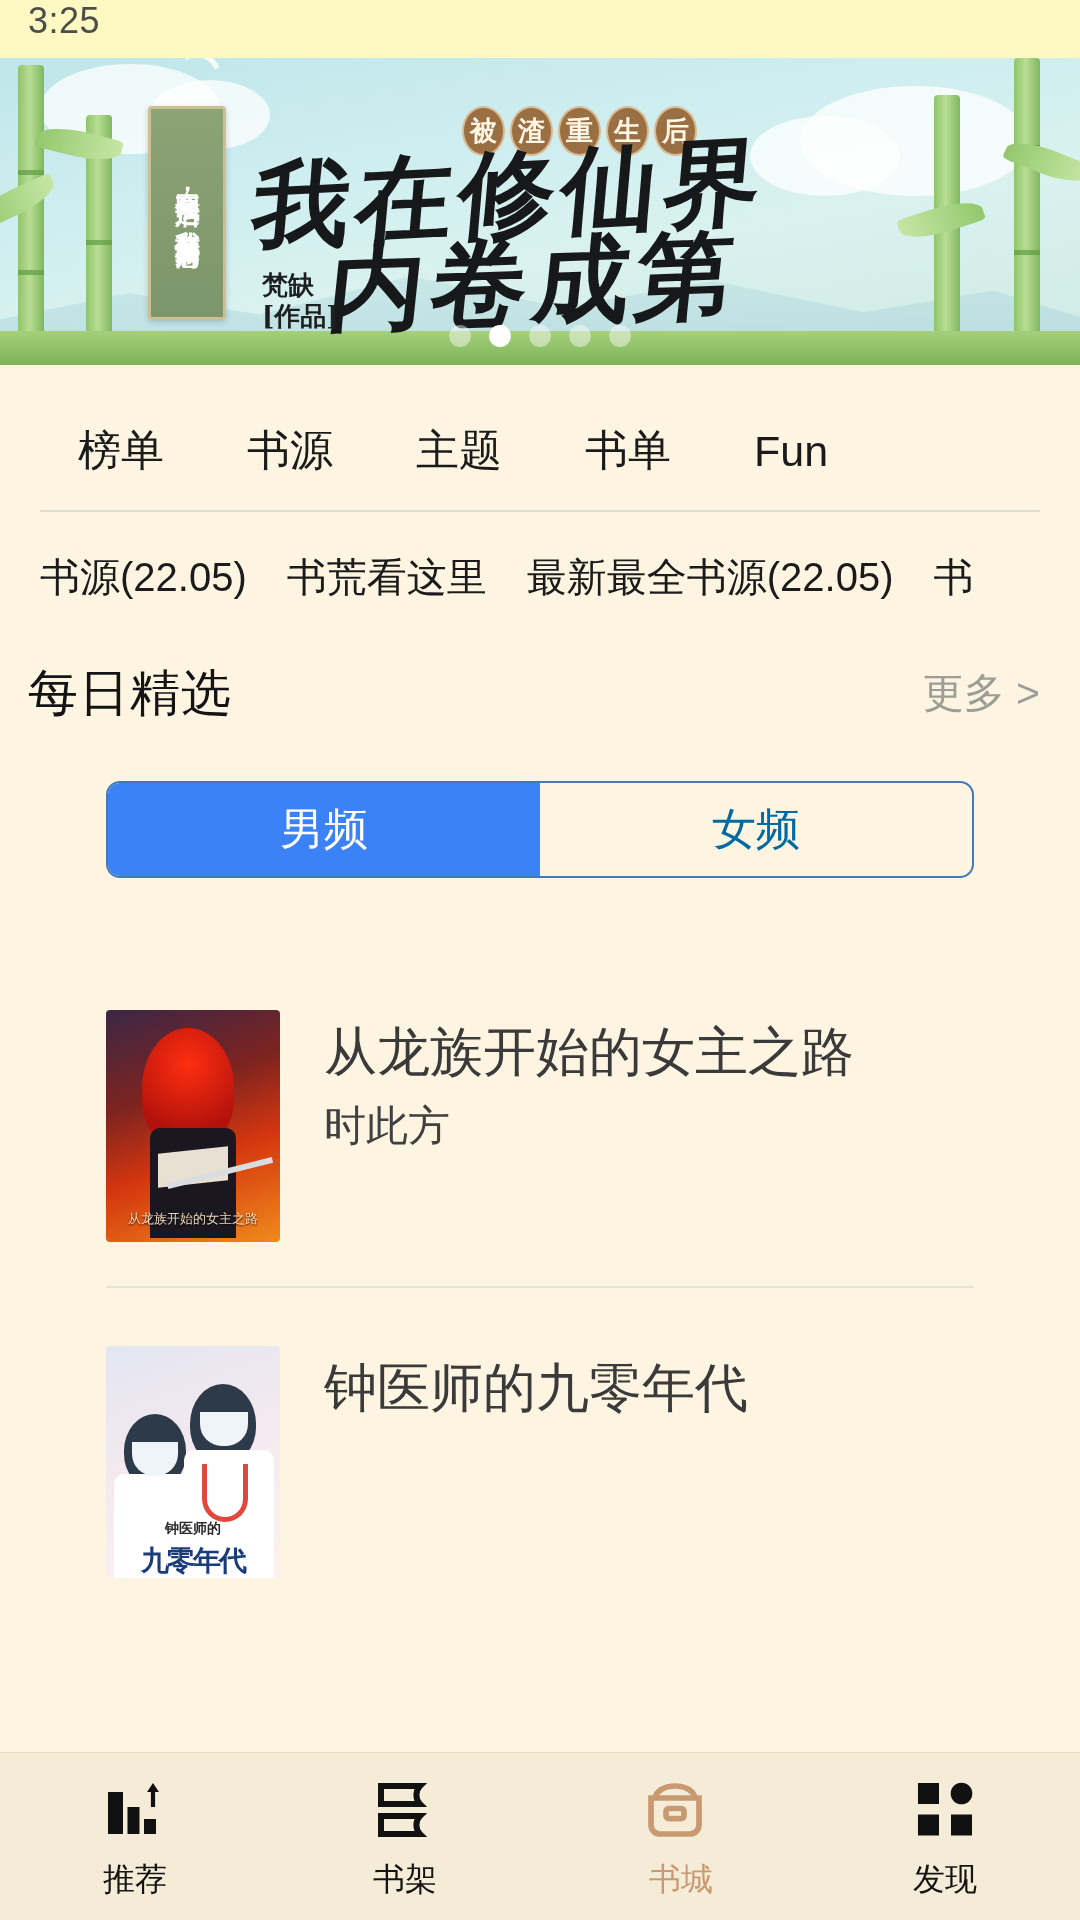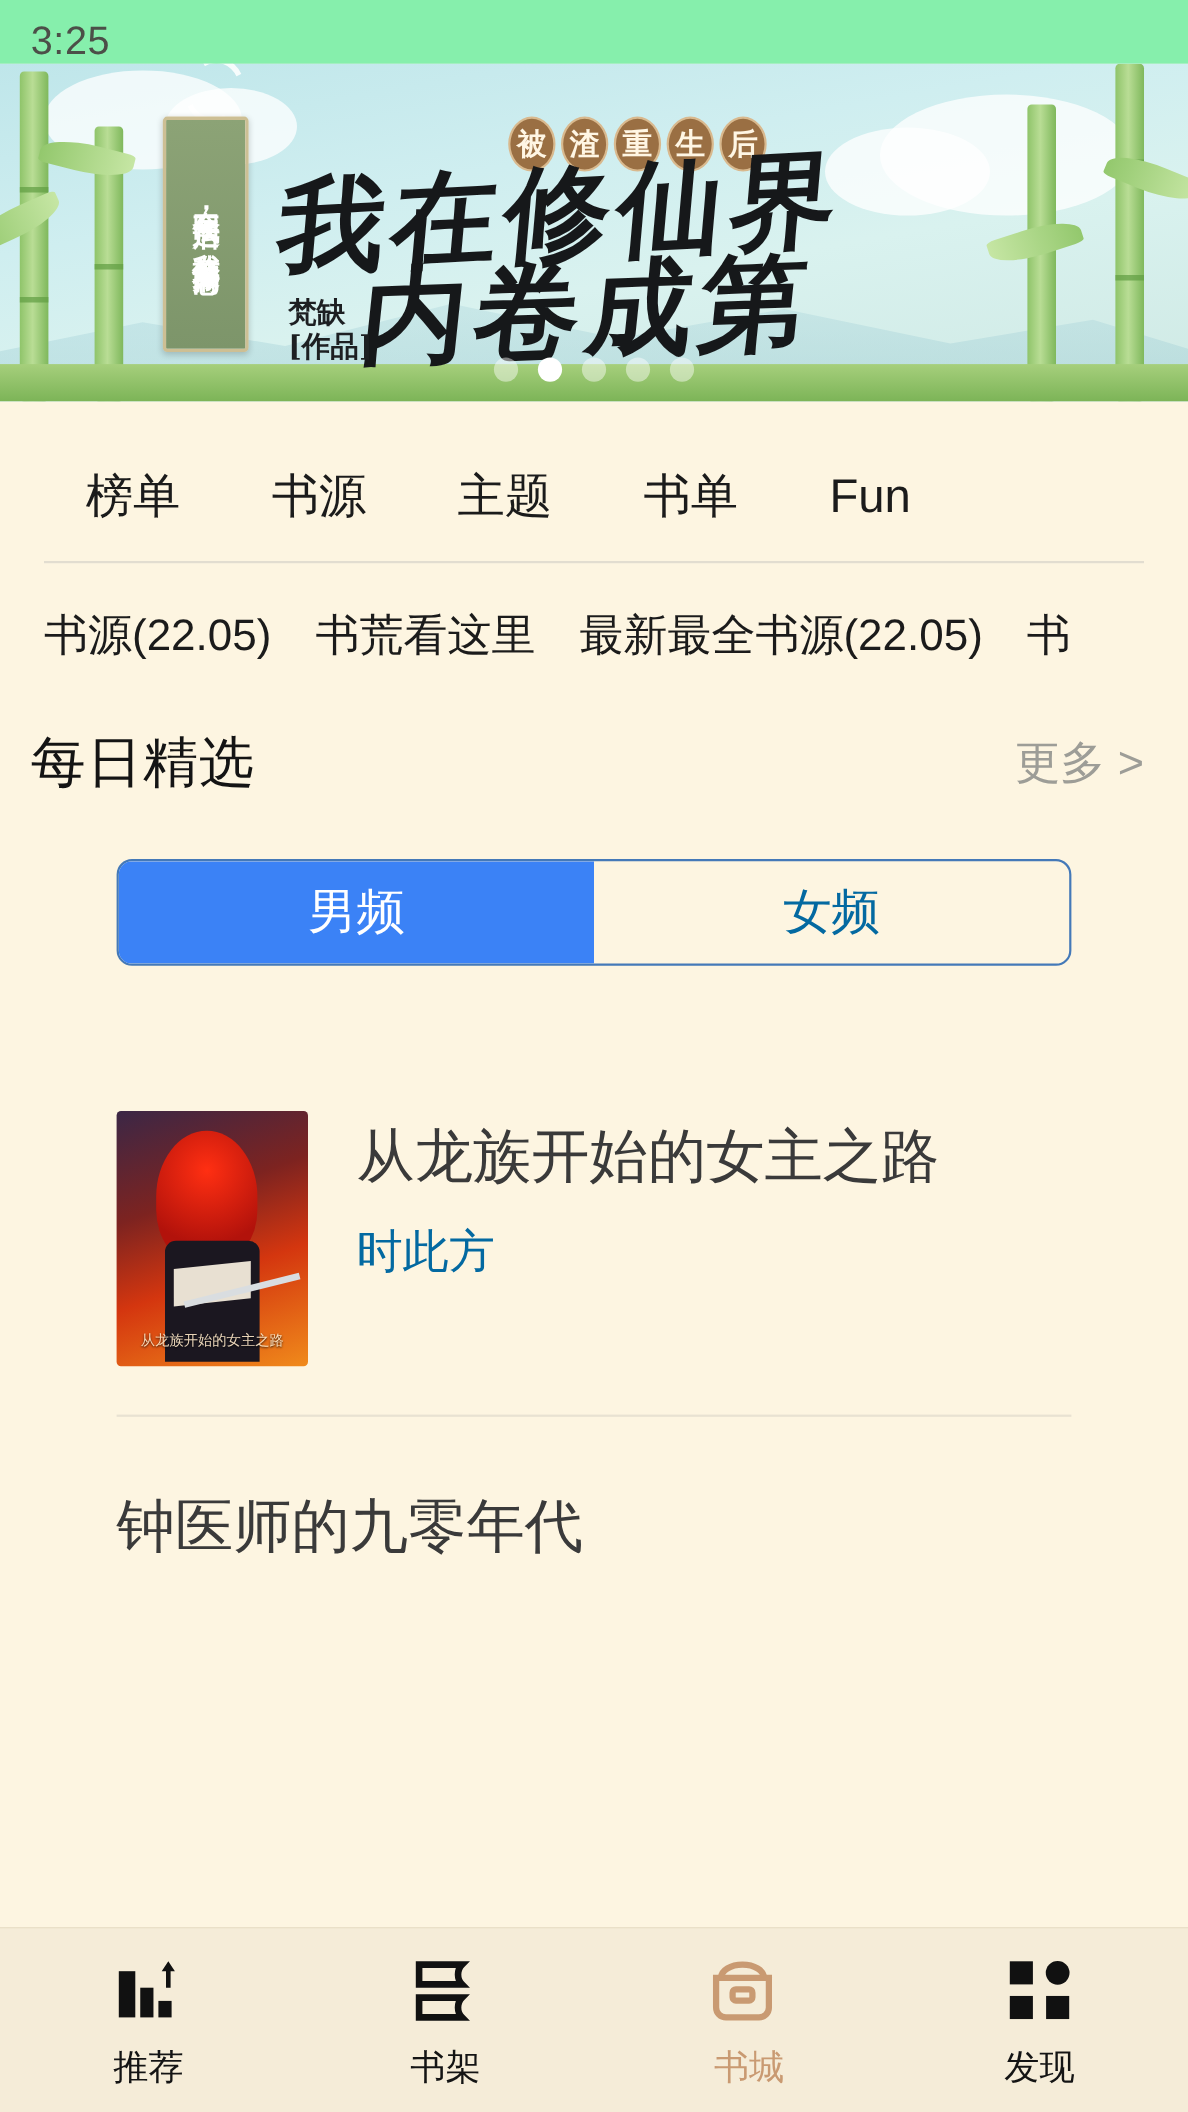--- a/index.html
+++ b/index.html
@@ -6,22 +6,22 @@
   html,body{ width:1080px; height:1920px; }
   body{
     font-family:"Liberation Sans","DejaVu Sans",sans-serif;
     background:#fdf5e1;
     overflow:hidden;
     position:relative;
   }
 
   
   .status-bar{
-    height:58px; background:#86efac;
-    display:flex; align-items:flex-end; padding-left:28px;
+    height:58px; background:#fef9c3;
+    display:flex; align-items:flex-start; padding-left:28px;
   }
   .status-time{ font-size:36px; color:#4c4f48; letter-spacing:.5px; }
 
   
   .banner{
     position:relative; height:307px; width:1080px; overflow:hidden;
     background:linear-gradient(170deg,#bfe6ea 0%,#cfeef0 35%,#d9f2ef 60%,#cfe9e4 100%);
   }
   .banner .hill{
     position:absolute; bottom:0; left:0; width:100%; height:120px;
@@ -208,21 +208,21 @@
     color:#2b2b2b; font-size:14px; text-align:center; font-weight:700;
   }
   .cover-b .cbig{
     position:absolute; left:0; bottom:0; right:0; height:36px;
     color:#1b3c7a; font-size:28px; font-weight:700; text-align:center;
     letter-spacing:-2px; overflow:hidden;
   }
 
   .binfo{ padding-top:10px; }
   .btitle{ font-size:53px; color:#3a3a3a; line-height:1.2; }
-  .bauthor{ font-size:42px; color:#0369a1; margin-top:26px; }
+  .bauthor{ font-size:42px; color:#404040; margin-top:14px; }
 
   .divider{ height:2px; background:#e8e2d2; margin:30px 106px 0 106px; }
 
   
   .bottom{
     position:absolute; left:0; bottom:0; width:1080px; height:168px;
     background:#f5ecd8; display:flex; align-items:center;
     border-top:1px solid #e6dcc4;
   }
   .nav{
@@ -341,20 +341,31 @@
     </div>
     <div class="binfo">
       <div class="btitle">从龙族开始的女主之路</div>
       <div class="bauthor">时此方</div>
     </div>
   </div>
 
   <div class="divider"></div>
 
   <div class="book" style="padding-top:58px;">
+    <div class="cover cover-b">
+      <div class="doc d1"></div>
+      <div class="doc d2"></div>
+      <div class="coat1"></div>
+      <div class="coat2"></div>
+      <div class="mask1"></div>
+      <div class="mask2"></div>
+      <div class="steth"></div>
+      <div class="ctitle">钟医师的</div>
+      <div class="cbig">九零年代</div>
+    </div>
     <div class="binfo">
       <div class="btitle">钟医师的九零年代</div>
     </div>
   </div>
 
 </div>
 
 <div class="bottom">
 
   <div class="nav">

